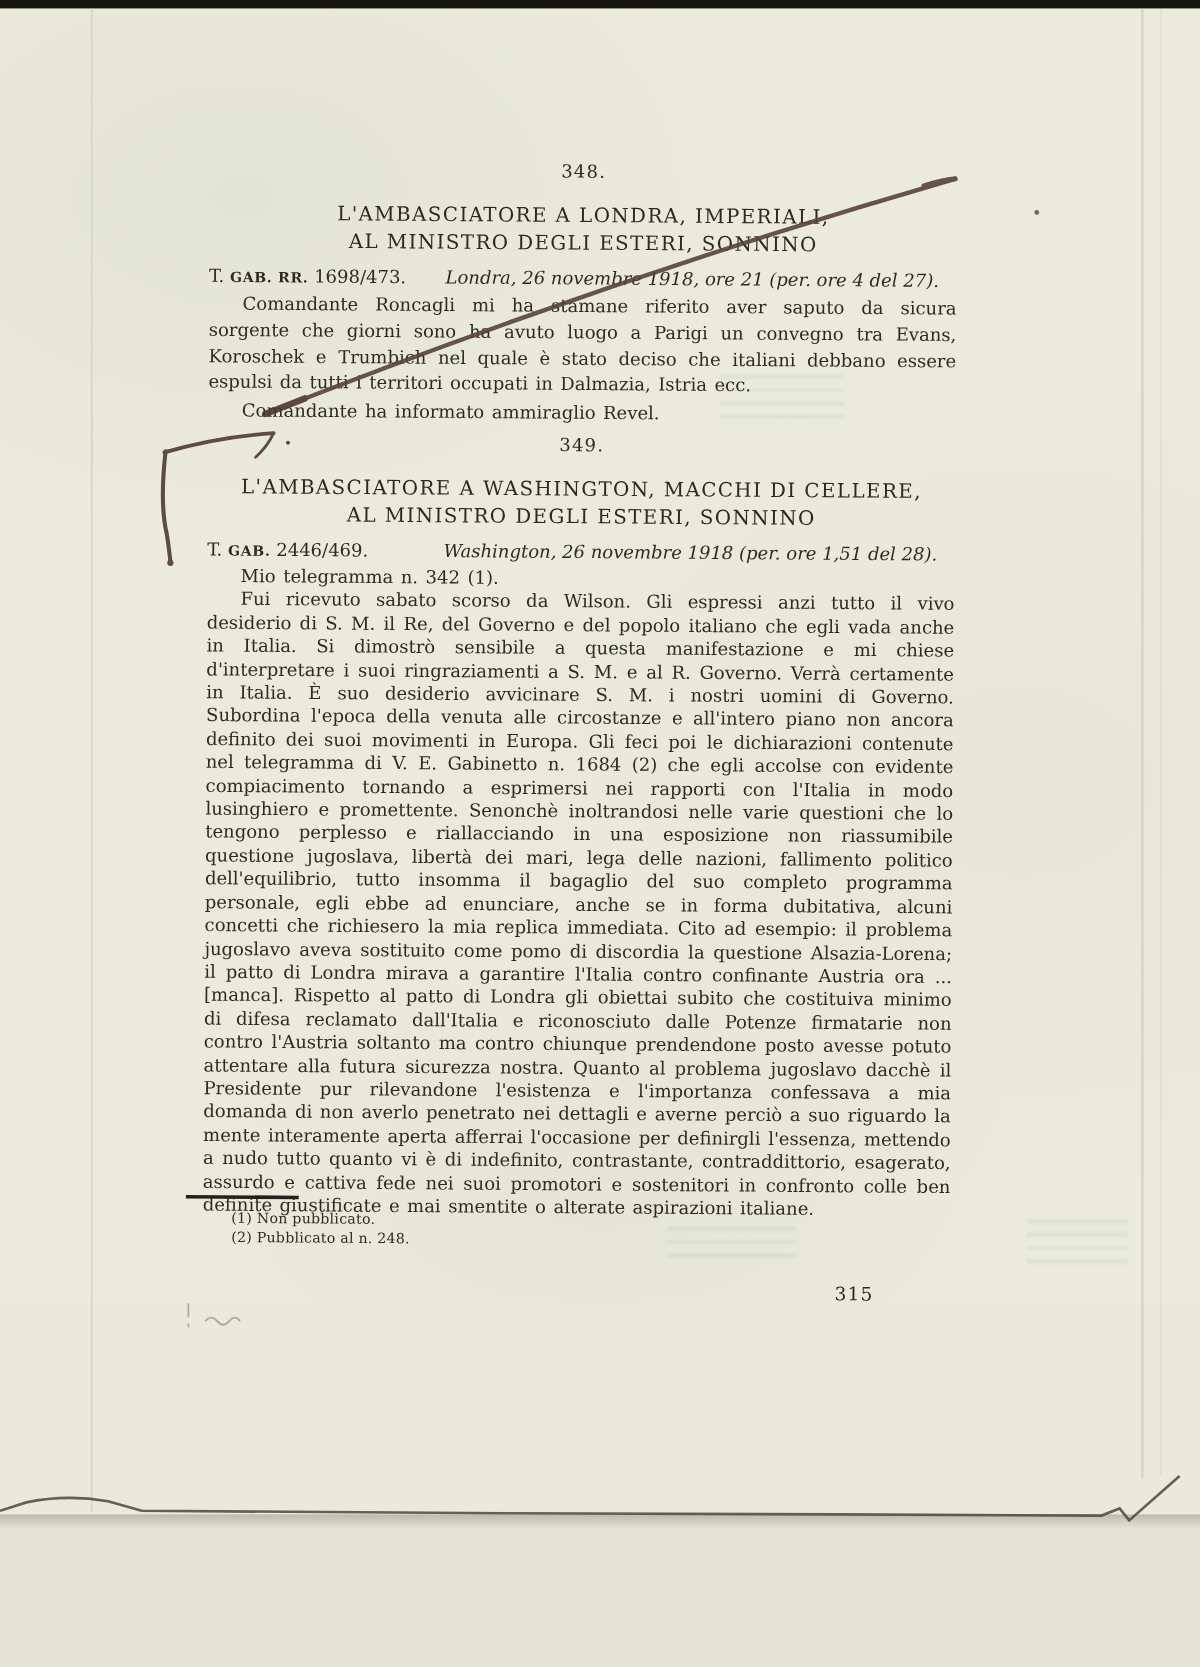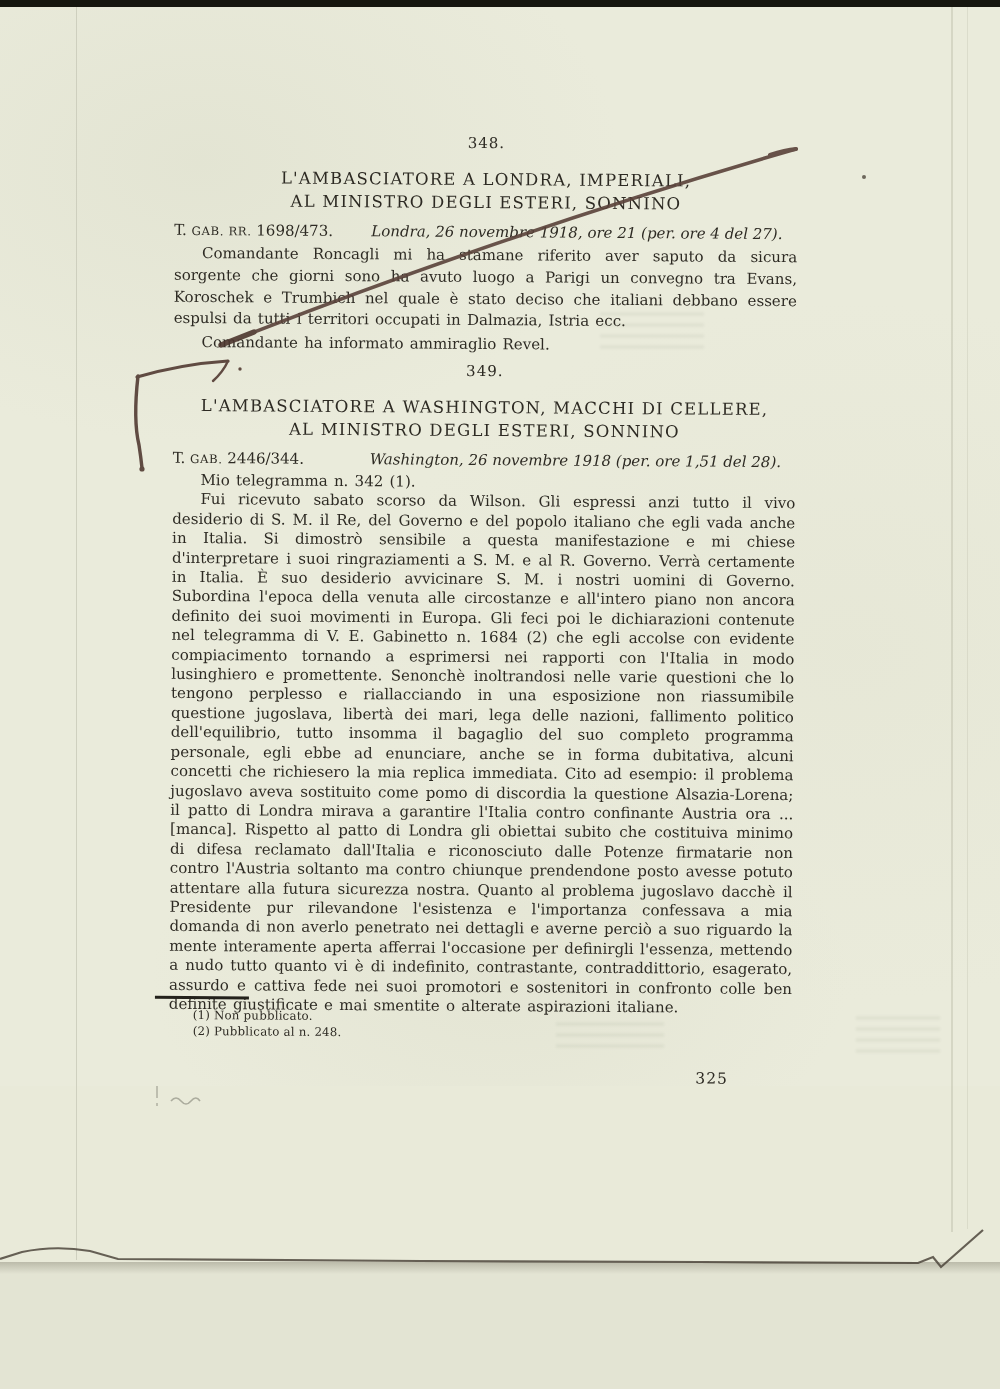--- a/index.html
+++ b/index.html
@@ -19,21 +19,21 @@
 
   .tilt{position:absolute;left:0;top:0;width:1000px;height:1389px;
     transform:rotate(0.4deg);transform-origin:480px 560px;color:#2d2a23;}
 
   .doc{position:absolute;left:172px;width:623px;}
   #doc348{top:134px;}
   #doc349{top:362px;}
   .doc-num{text-align:center;font-size:15px;letter-spacing:1px;margin:0 0 16px 0;}
   .doc-h{text-align:center;font-size:16.5px;letter-spacing:1.2px;line-height:23px;margin:0;}
   .ref-line{position:relative;margin-top:9px;font-size:15px;height:20px;}
-  .ref-caps{font-size:0.78em;letter-spacing:.6px;}
+  .ref-caps{font-size:0.78em;letter-spacing:.6px;font-weight:bold;}
   .dateline{position:absolute;left:197px;top:0;font-style:italic;white-space:nowrap;}
   .par{margin:2px 0 0 0;font-size:15px;line-height:21.8px;text-align:justify;
     text-indent:28px;word-spacing:1.5px;}
   .par-last{text-align:left;}
   #doc349 .par{line-height:19.4px;}
   .big-par{margin-top:0;}
 
   .footnotes{position:absolute;left:158px;top:998px;width:400px;}
   .fn-rule{width:94px;height:2.5px;background:#23211b;margin:0 0 9px 0;}
   .fn{margin:0 0 1px 38px;font-size:11.8px;line-height:15px;letter-spacing:.2px;}
@@ -73,34 +73,34 @@
       </div>
       <p class="par">Comandante Roncagli mi ha stamane riferito aver saputo da sicura sorgente che giorni sono ha avuto luogo a Parigi un convegno tra Evans, Koroschek e Trumbich nel quale è stato deciso che italiani debbano essere espulsi da tutti i territori occupati in Dalmazia, Istria ecc.</p>
       <p class="par par-last">Comandante ha informato ammiraglio Revel.</p>
     </div>
 
     <div class="doc" id="doc349">
       <p class="doc-num">349.</p>
       <p class="doc-h">L'AMBASCIATORE A WASHINGTON, MACCHI DI CELLERE,</p>
       <p class="doc-h">AL MINISTRO DEGLI ESTERI, SONNINO</p>
       <div class="ref-line">
-        <span><span>T.</span> <span class="ref-caps">GAB.</span> <span>2446/344.</span></span>
+        <span><span>T.</span> <span class="ref-caps">GAB.</span> <span>2446/469.</span></span>
         <span class="dateline">Washington, 26 novembre 1918 (per. ore 1,51 del 28).</span>
       </div>
       <p class="par par-last">Mio telegramma n. 342 (1).</p>
       <p class="par big-par">Fui ricevuto sabato scorso da Wilson. Gli espressi anzi tutto il vivo desiderio di S. M. il Re, del Governo e del popolo italiano che egli vada anche in Italia. Si dimostrò sensibile a questa manifestazione e mi chiese d'interpretare i suoi ringraziamenti a S. M. e al R. Governo. Verrà certamente in Italia. È suo desiderio avvicinare S. M. i nostri uomini di Governo. Subordina l'epoca della venuta alle circostanze e all'intero piano non ancora definito dei suoi movimenti in Europa. Gli feci poi le dichiarazioni contenute nel telegramma di V. E. Gabinetto n. 1684 (2) che egli accolse con evidente compiacimento tornando a esprimersi nei rapporti con l'Italia in modo lusinghiero e promettente. Senonchè inoltrandosi nelle varie questioni che lo tengono perplesso e riallacciando in una esposizione non riassumibile questione jugoslava, libertà dei mari, lega delle nazioni, fallimento politico dell'equilibrio, tutto insomma il bagaglio del suo completo programma personale, egli ebbe ad enunciare, anche se in forma dubitativa, alcuni concetti che richiesero la mia replica immediata. Cito ad esempio: il problema jugoslavo aveva sostituito come pomo di discordia la questione Alsazia-Lorena; il patto di Londra mirava a garantire l'Italia contro confinante Austria ora ... [manca]. Rispetto al patto di Londra gli obiettai subito che costituiva minimo di difesa reclamato dall'Italia e riconosciuto dalle Potenze firmatarie non contro l'Austria soltanto ma contro chiunque prendendone posto avesse potuto attentare alla futura sicurezza nostra. Quanto al problema jugoslavo dacchè il Presidente pur rilevandone l'esistenza e l'importanza confessava a mia domanda di non averlo penetrato nei dettagli e averne perciò a suo riguardo la mente interamente aperta afferrai l'occasione per definirgli l'essenza, mettendo a nudo tutto quanto vi è di indefinito, contrastante, contraddittorio, esagerato, assurdo e cattiva fede nei suoi promotori e sostenitori in confronto colle ben definite giustificate e mai smentite o alterate aspirazioni italiane.</p>
     </div>
 
     <div class="footnotes">
       <div class="fn-rule"></div>
       <p class="fn">(1) Non pubblicato.</p>
       <p class="fn">(2) Pubblicato al n. 248.</p>
     </div>
 
-    <div class="page-num">325</div>
+    <div class="page-num">315</div>
   </div>
 
   <svg class="pen-svg" width="1000" height="1389" viewBox="0 0 1000 1389">
 
     <g stroke="#5a423a" fill="none" stroke-linecap="round" opacity="0.9">
       <path d="M 221 345 Q 505 233 796 149" stroke-width="3.6"></path>
       <path d="M 221 345 L 254 332" stroke-width="5.4" stroke="#4d372f"></path>
       <path d="M 770 155 Q 785 150 796 149" stroke-width="4.2"></path>
     </g>
 

